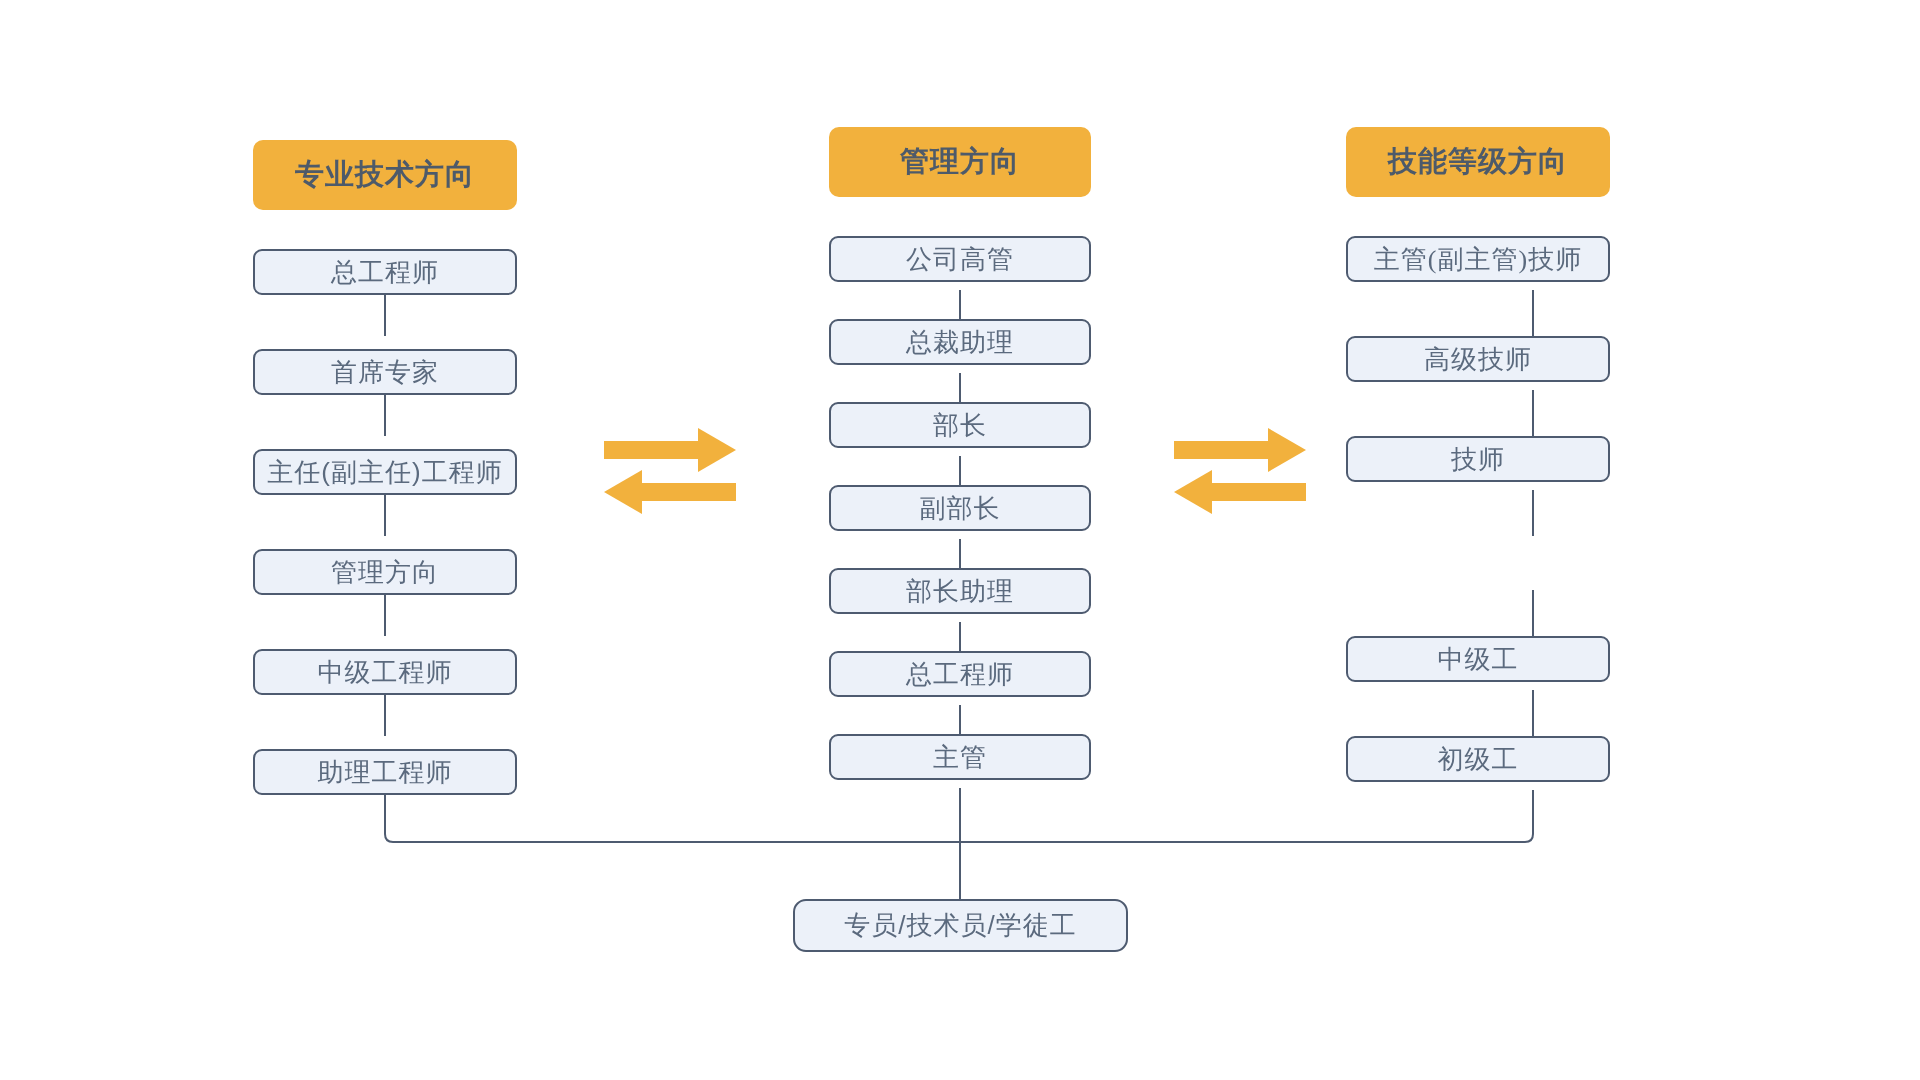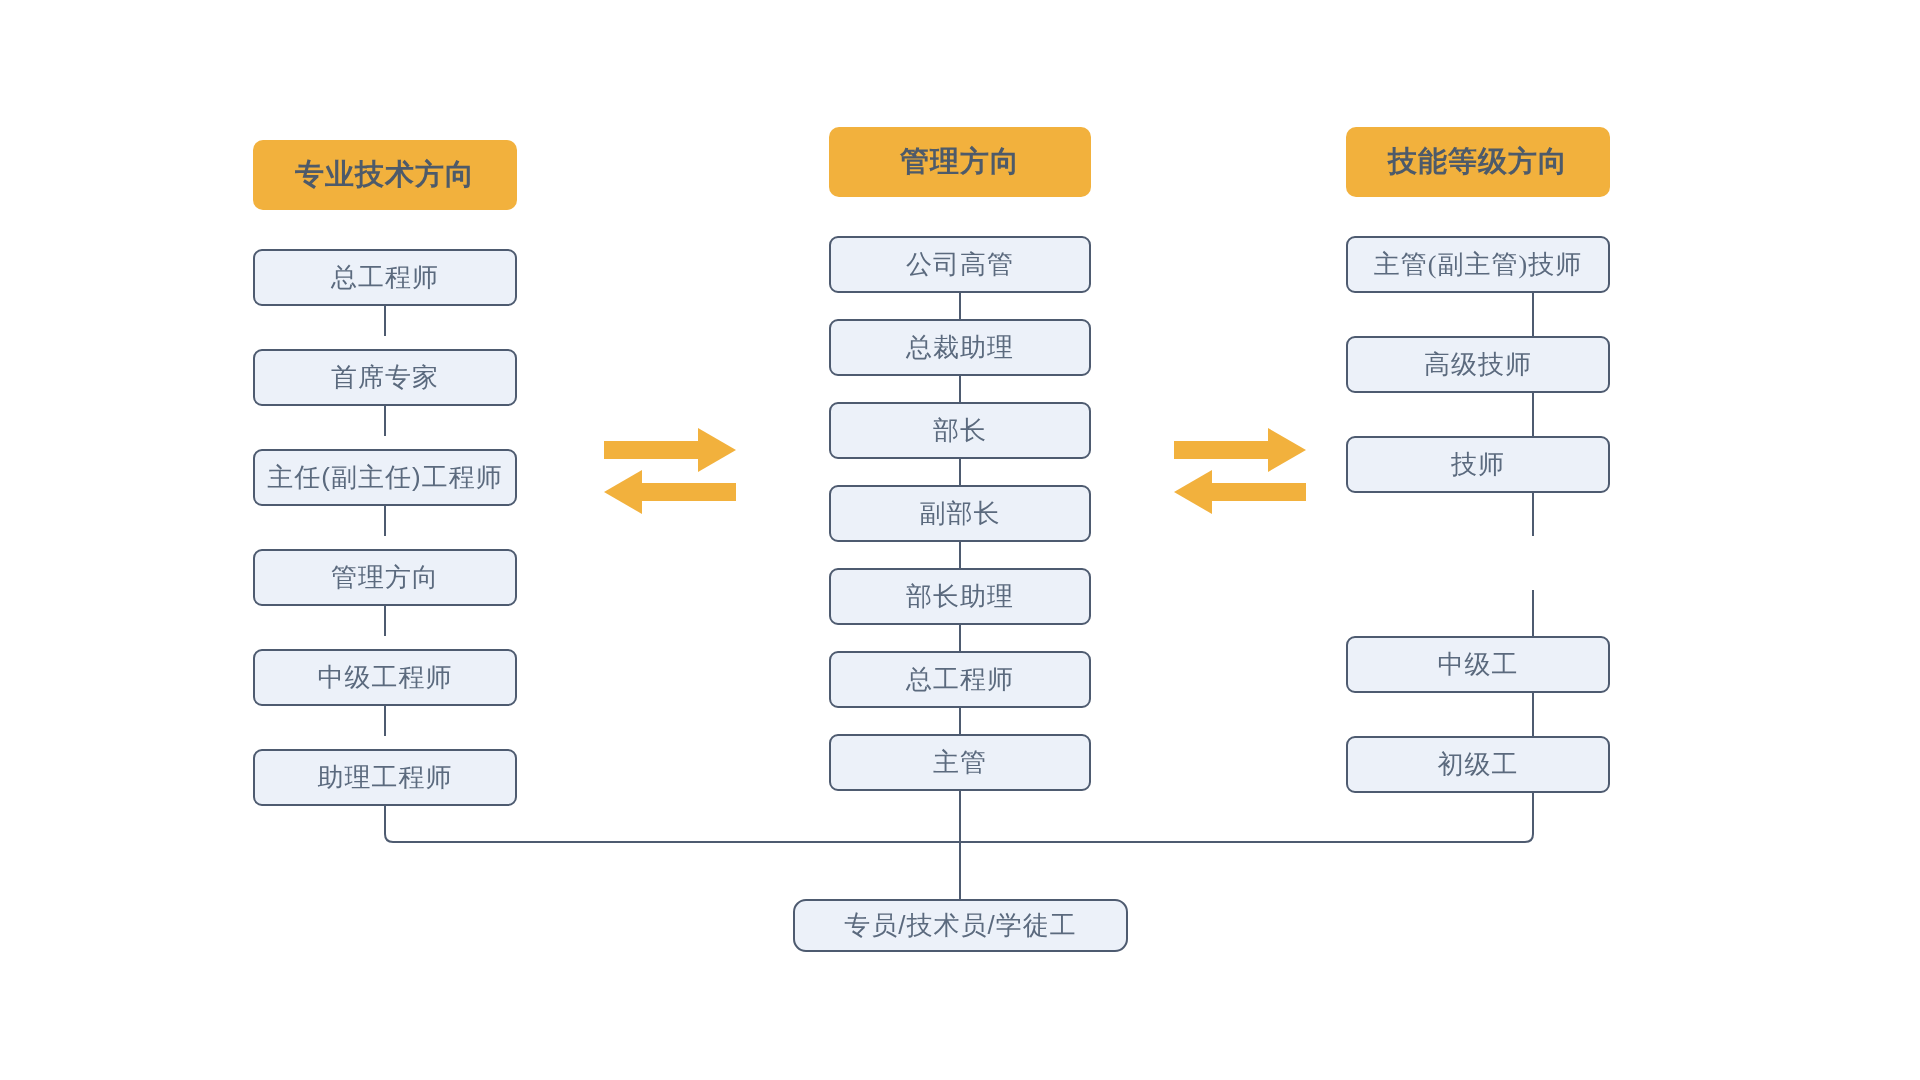--- a/index.html
+++ b/index.html
@@ -12,21 +12,21 @@
   .connector-svg { position: absolute; left: 0; top: 0; pointer-events: none; }
 
   .col-header {
     position: absolute; width: 264px; height: 70px;
     background: #F2B13D; border-radius: 10px;
     display: flex; align-items: center; justify-content: center;
     font-size: 29px; font-weight: bold; color: #4D5A6A;
     letter-spacing: 1px;
   }
   .node {
-    position: absolute; width: 264px; height: 57px; box-sizing: border-box;
+    position: absolute; width: 264px; height: 46px; box-sizing: border-box;
     background: #ECF1F9; border: 2px solid #4E5B70; border-radius: 9px;
     display: flex; align-items: center; justify-content: center;
     font-size: 26px; color: #5B6A7E;
     letter-spacing: 1px;
   }
   .node.mid { width: 262px; }
   .node.base { width: 335px; height: 53px; border-radius: 13px; }
 
   .arrow-pair { position: absolute; width: 132px; height: 88px; }
   .arrow-pair svg { position: absolute; left: 0; }

